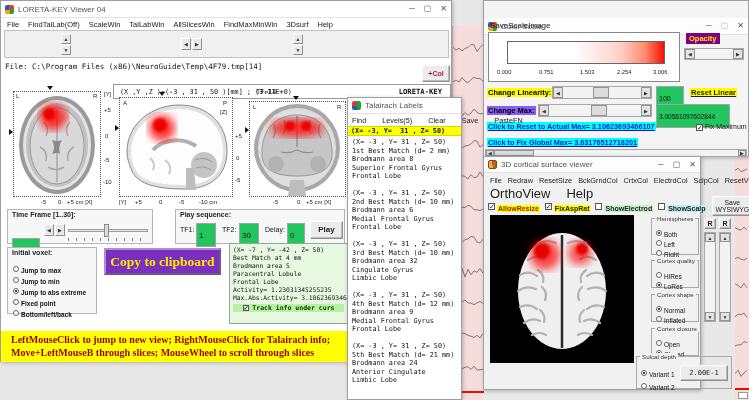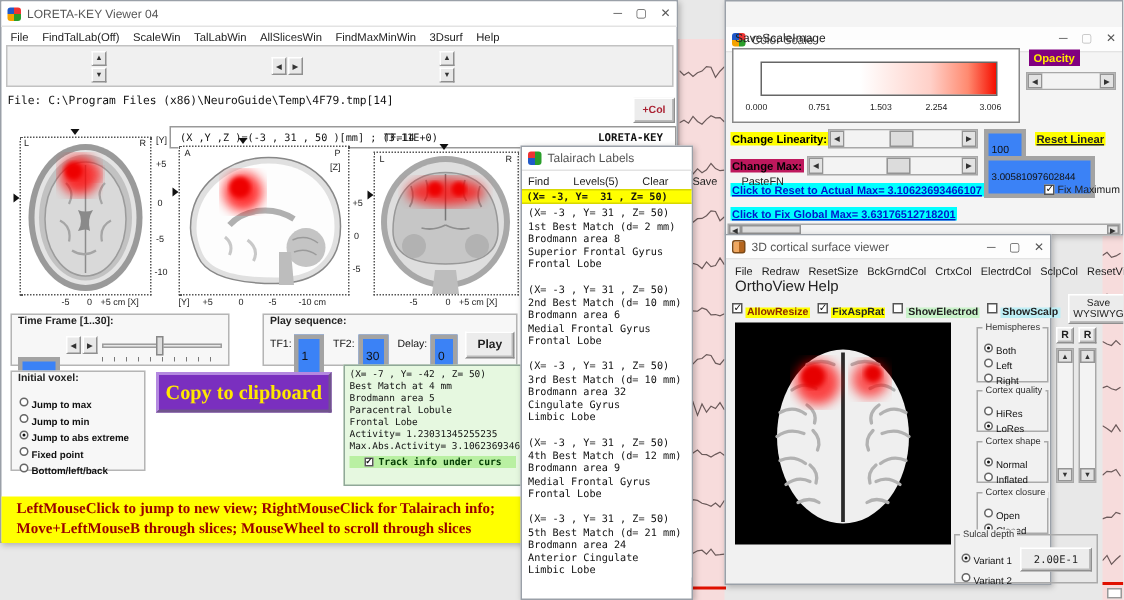--- a/index.html
+++ b/index.html
@@ -11,26 +11,26 @@
   .title { font-size:8px; color:#555; white-space:nowrap; }
   .winbtns { margin-left:auto; display:flex; gap:9px; font-size:8px; color:#555; }
   .winbtns span { line-height:14px; }
   .appicon { width:9px; height:9px; border-radius:2px; flex:0 0 9px;
              background:conic-gradient(#e33 0 25%, #2a9e2a 25% 50%, #f5a300 50% 75%, #2059c8 75%); }
   .appicon.orange { background:conic-gradient(#b5651d 0 50%, #f0a860 50%); border:1px solid #7d4a16;}
   .menurow { display:flex; gap:9px; font-size:7.5px; color:#222; align-items:center; }
   .mono { font-family:"DejaVu Sans Mono",monospace; }
   .serif { font-family:"Liberation Serif",serif; }
   .hl-y { background:#ffff00; }
-  .hl-g { background:#be185d; }
+  .hl-g { background:#8b5cf6; }
   .hl-c { background:#00ffff; }
   .link { color:#0018cc; font-weight:bold; text-decoration:underline; }
   .btn { background:#ececec; border:1px solid #8f8f8f; border-top-color:#fff; border-left-color:#fff;
          box-shadow:inset -1px -1px 0 #bbb; text-align:center; color:#222; }
-  .inp { background:#3b82f6; border:3px solid #a3a3a3; font-size:8px; padding:11px 2px; color:#111; }
+  .inp { background:#22c55e; border:1px solid #a3a3a3; font-size:8px; padding:11px 2px; color:#111; }
   .grp { position:absolute; border:1px solid #b5b5b5; background:#f7f7f7; }
   .grp .legend { position:absolute; top:1px; left:4px; font-weight:bold; font-size:7px; color:#222; white-space:nowrap;}
   .fs { position:absolute; border:1px solid #aaa; }
   .fs .lg { position:absolute; top:-4px; left:3px; background:#f1f1f1; padding:0 2px; font-size:6.2px; color:#333; white-space:nowrap;}
   .radio { display:inline-block; width:6px; height:6px; border:1px solid #666; border-radius:50%; background:#fff; vertical-align:middle; margin-right:2px; position:relative;}
   .radio.sel::after { content:""; position:absolute; left:1px; top:1px; width:2px; height:2px; border-radius:50%; background:#111;}
   .cbx { display:inline-block; width:7px; height:7px; border:1px solid #555; background:#fff; font-size:7px; line-height:6px; text-align:center; vertical-align:middle; margin-right:2px; color:#111;}
   .rlabel { font-size:6.5px; color:#111; white-space:nowrap; }
   .sb { position:absolute; display:flex; background:#efefef; border:1px solid #a8a8a8; }
   .sb .ar { width:10px; background:#e2e2e2; border:1px solid #949494; font-size:5px; text-align:center; color:#333; display:flex; align-items:center; justify-content:center;}
@@ -452,21 +452,21 @@
     <div class="menurow" style="position:absolute;left:6px;top:19px;gap:6px;font-size:7.3px;">
       <span class="menu-item">File</span>
       <span class="menu-item">Redraw</span>
       <span class="menu-item">ResetSize</span>
       <span class="menu-item">BckGrndCol</span>
       <span class="menu-item">CrtxCol</span>
       <span class="menu-item">ElectrdCol</span>
       <span class="menu-item">SclpCol</span>
       <span class="menu-item">ResetView</span>
     </div>
-    <div class="menurow" style="position:absolute;left:6px;top:29px;gap:2px;font-size:10px;">
+    <div class="menurow" style="position:absolute;left:6px;top:29px;gap:16px;font-size:13px;">
       <span class="menu-item">OrthoView</span>
       <span class="menu-item">Help</span>
     </div>
     <div class="abs" style="left:4px;top:41px;width:246px;height:15px;display:flex;gap:5px;align-items:center;">
       <span style="white-space:nowrap;"><span class="cbx">✓</span><span class="hl-y" style="font-size:7px;font-weight:bold;color:#8b2500;padding:0 1px;">AllowResize</span></span>
       <span style="white-space:nowrap;"><span class="cbx">✓</span><span class="hl-y" style="font-size:7px;font-weight:bold;color:#222;padding:0 1px;">FixAspRat</span></span>
       <span style="white-space:nowrap;"><span class="cbx"></span><span style="background:#c9f2c9;font-size:7px;font-weight:bold;color:#222;padding:0 1px;">ShowElectrod</span></span>
       <span style="white-space:nowrap;"><span class="cbx"></span><span style="background:#bdeef5;font-size:7px;font-weight:bold;color:#222;padding:0 1px;">ShowScalp</span></span>
       <span class="btn" style="margin-left:auto;font-size:6.8px;padding:2px 3px;">Save WYSIWYG</span>
     </div>

